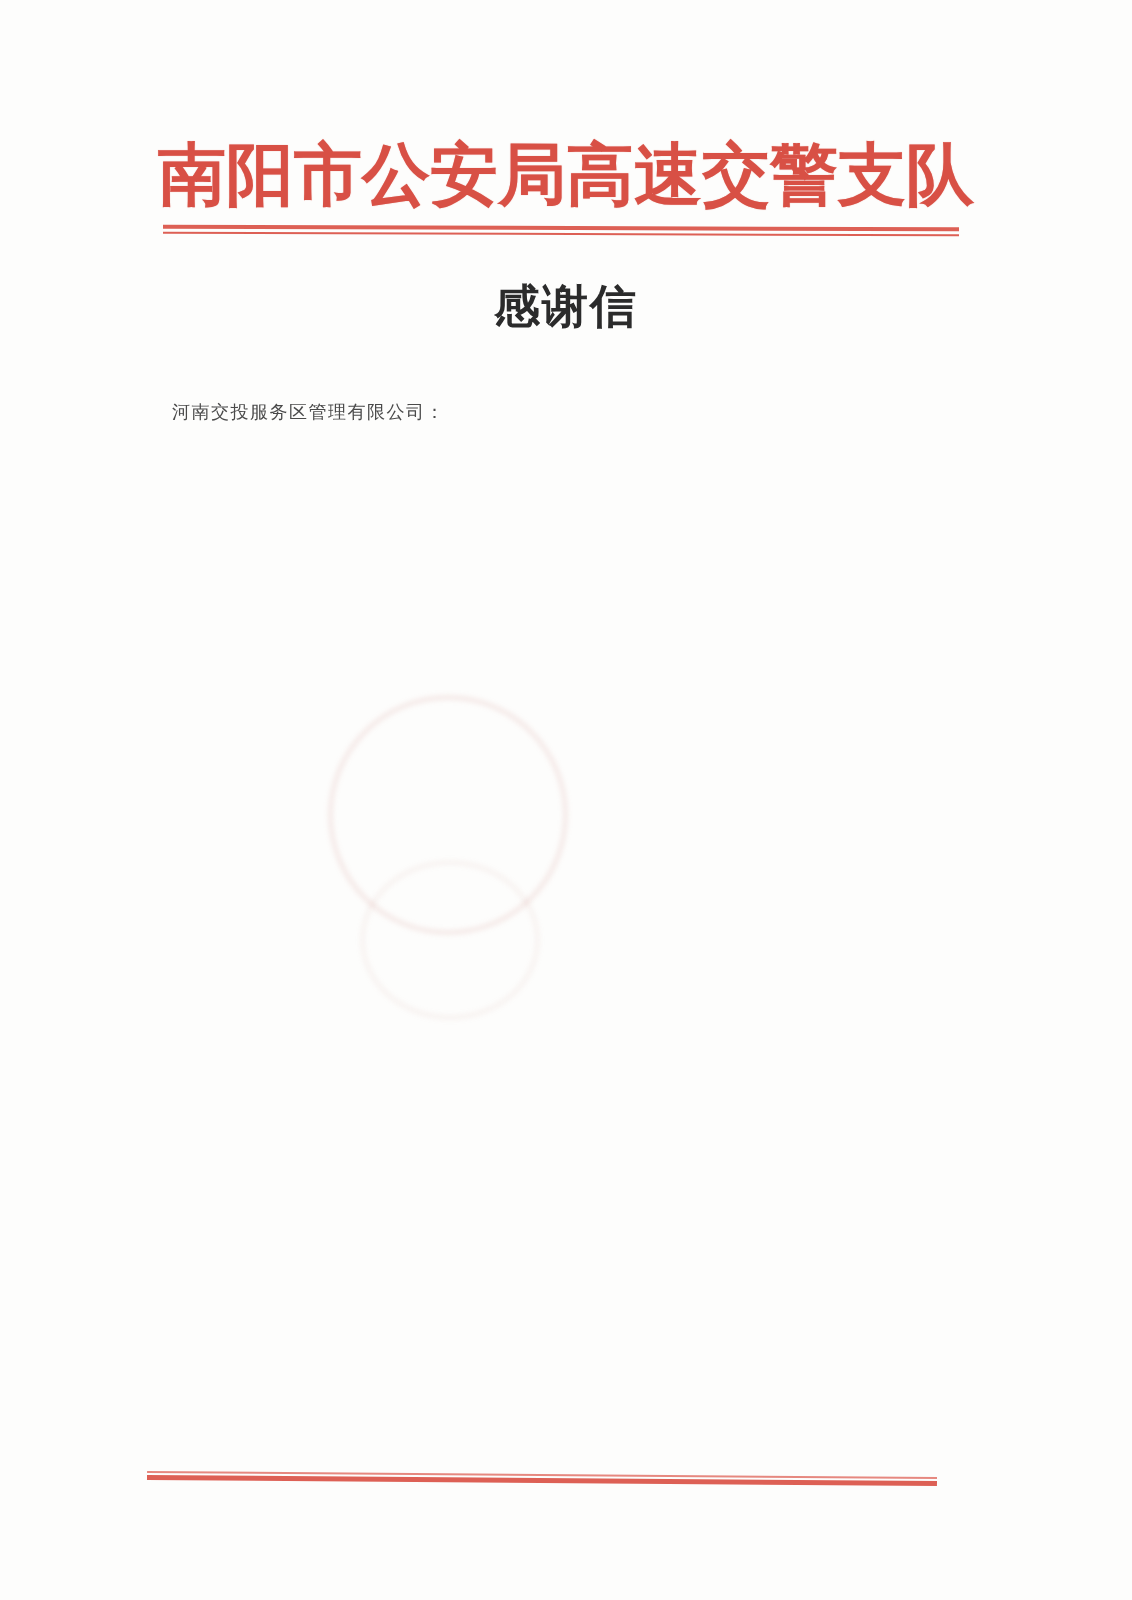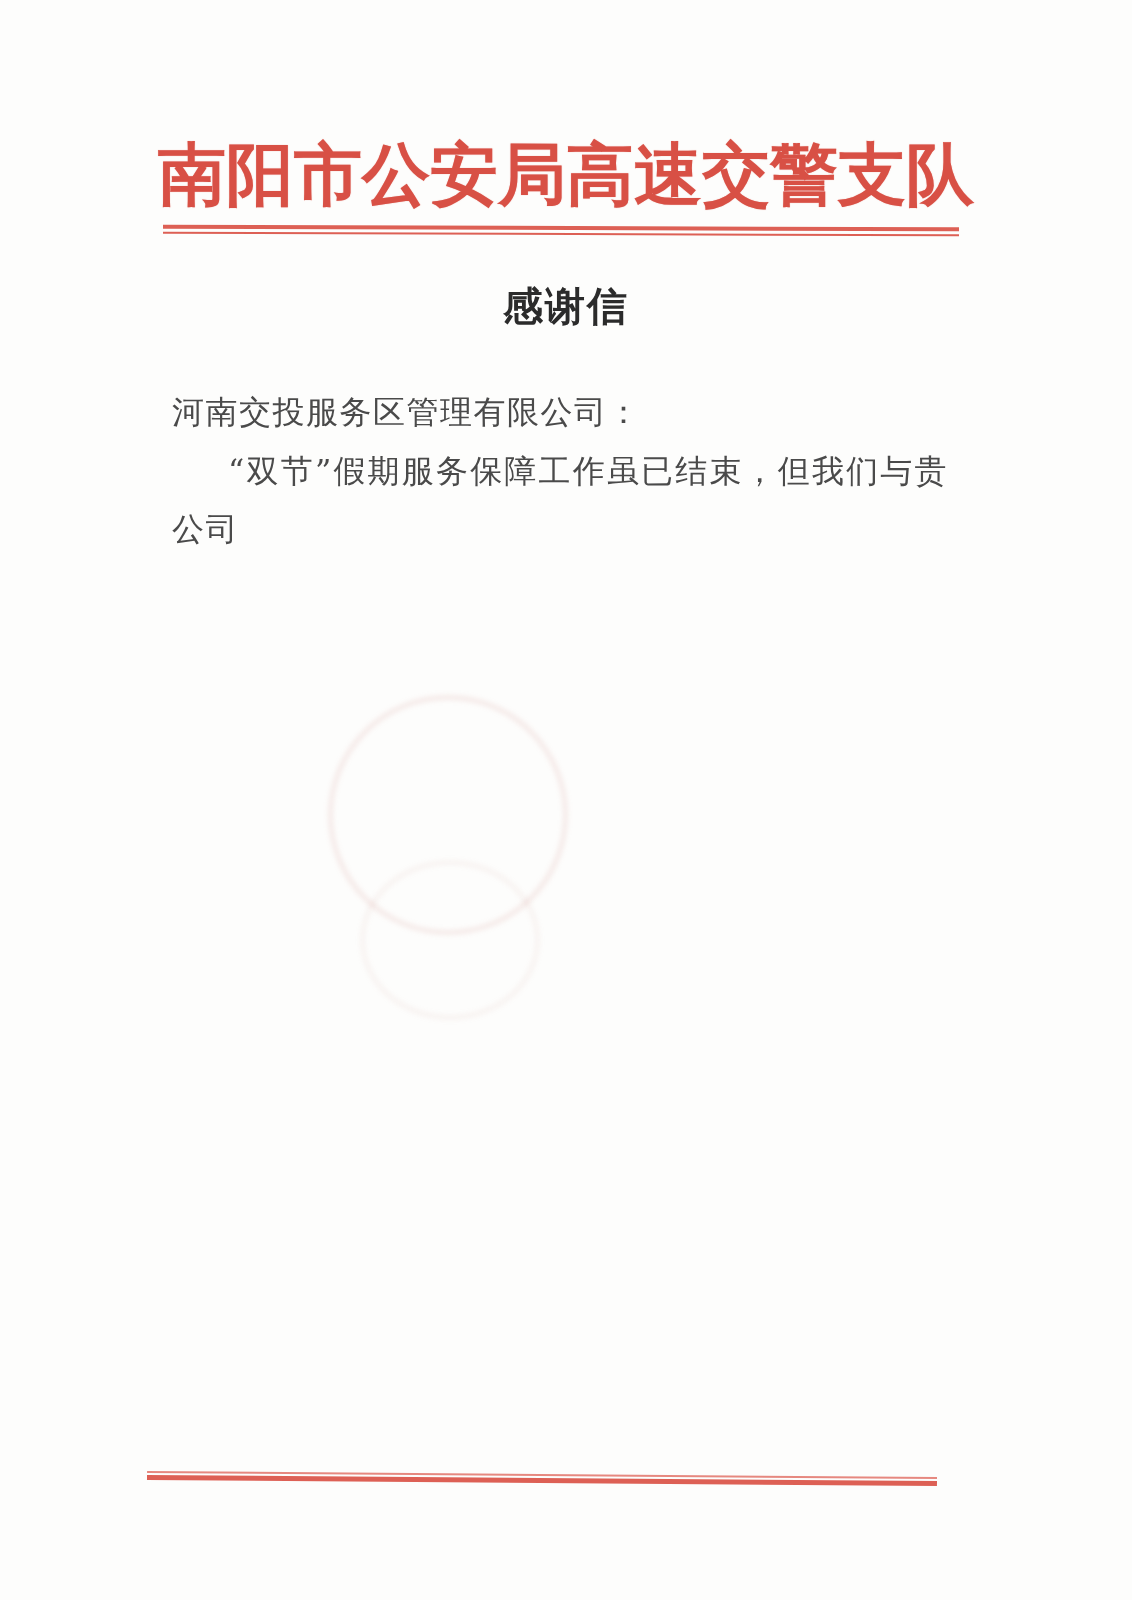--- a/index.html
+++ b/index.html
@@ -48,33 +48,33 @@
     background: var(--accent-line, #dd6055);
   }
   
   .doc-title {
     position: absolute;
     top: 282px;
     left: 0;
     width: 100%;
     margin: 0;
     text-align: center;
-    font-size: 40px;
+    font-size: 46px;
     line-height: 48px;
     font-weight: 700;
     color: #2b2b2b;
     letter-spacing: 2px;
   }
   
   .letter-body {
     position: absolute;
     top: 383px;
     left: 172px;
     width: 776px;
-    font-size: 32px;
+    font-size: 18px;
     line-height: 58.5px;
     color: #4a4a4a;
     letter-spacing: 1.5px;
     text-align: justify;
     word-break: break-all;
   }
   .letter-body p {
     margin: 0;
     text-align: justify;
   }
@@ -130,21 +130,20 @@
     <div class="line-thin"></div>
   </div>
 
   <h2 class="doc-title">感谢信</h2>
 
   <div class="stamp-bleed"></div>
   <div class="stamp-bleed inner"></div>
 
   <main class="letter-body">
     <p class="salutation">河南交投服务区管理有限公司：</p>
-    <p class="para">“双节”假期服务保障工作虽已结束，但我们与贵公司</p>
   </main>
 
   <div class="footer-divider">
     <div class="line-thin"></div>
     <div class="line-thick"></div>
   </div>
 
 </div>
 
 </body></html>

